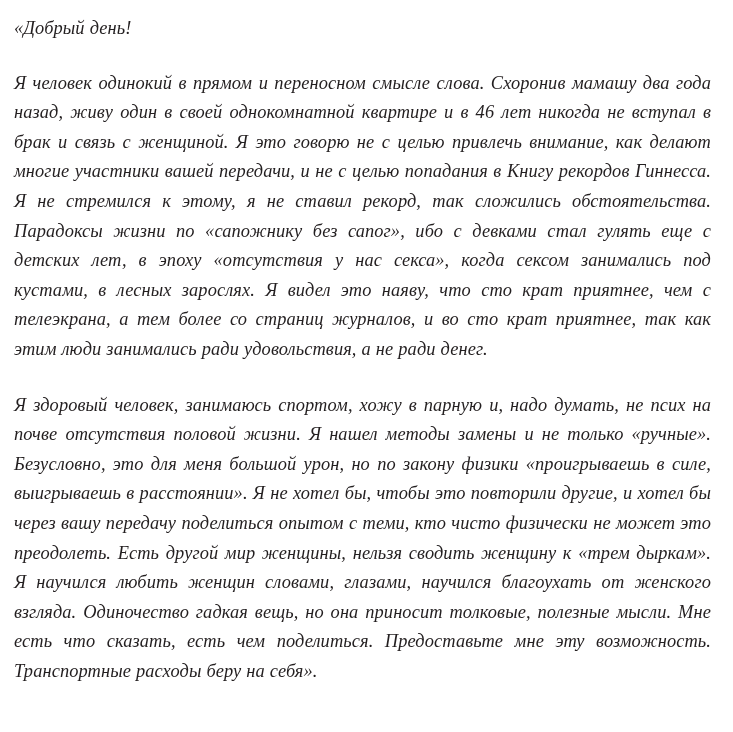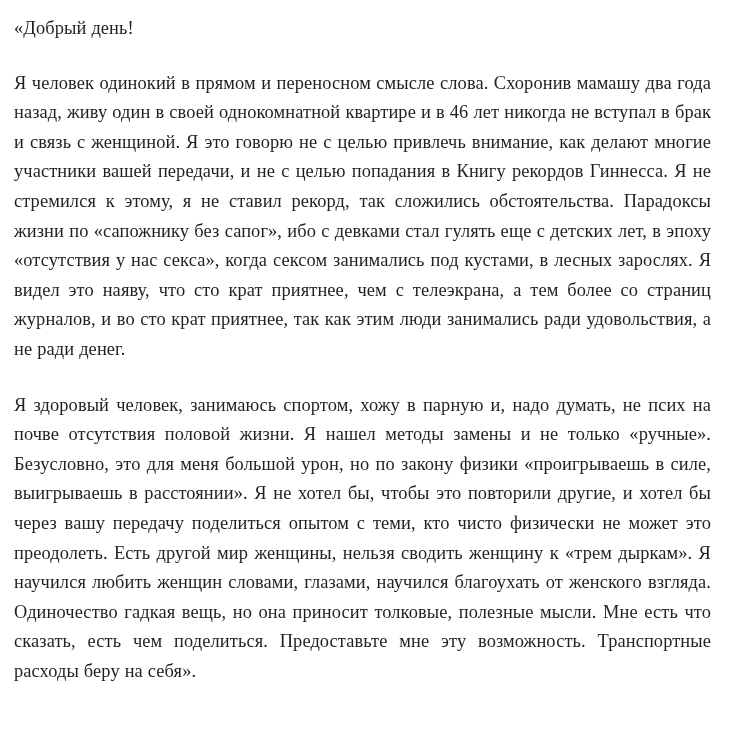--- a/index.html
+++ b/index.html
@@ -18,20 +18,21 @@
     box-sizing: border-box;
     width: 733px;
     height: 732px;
     padding: 14px 22px 10px 14px;
     background: #ffffff;
   }
   .letter {
     display: block;
   }
   .para {
+    font-style: italic;
     font-size: 18.4px;
     line-height: 29.6px;
     text-align: justify;
     text-justify: inter-word;
     margin: 0 0 26px 0;
     letter-spacing: 0.1px;
     word-spacing: 0.3px;
     color: #231f20;
   }
   .para:last-child {

